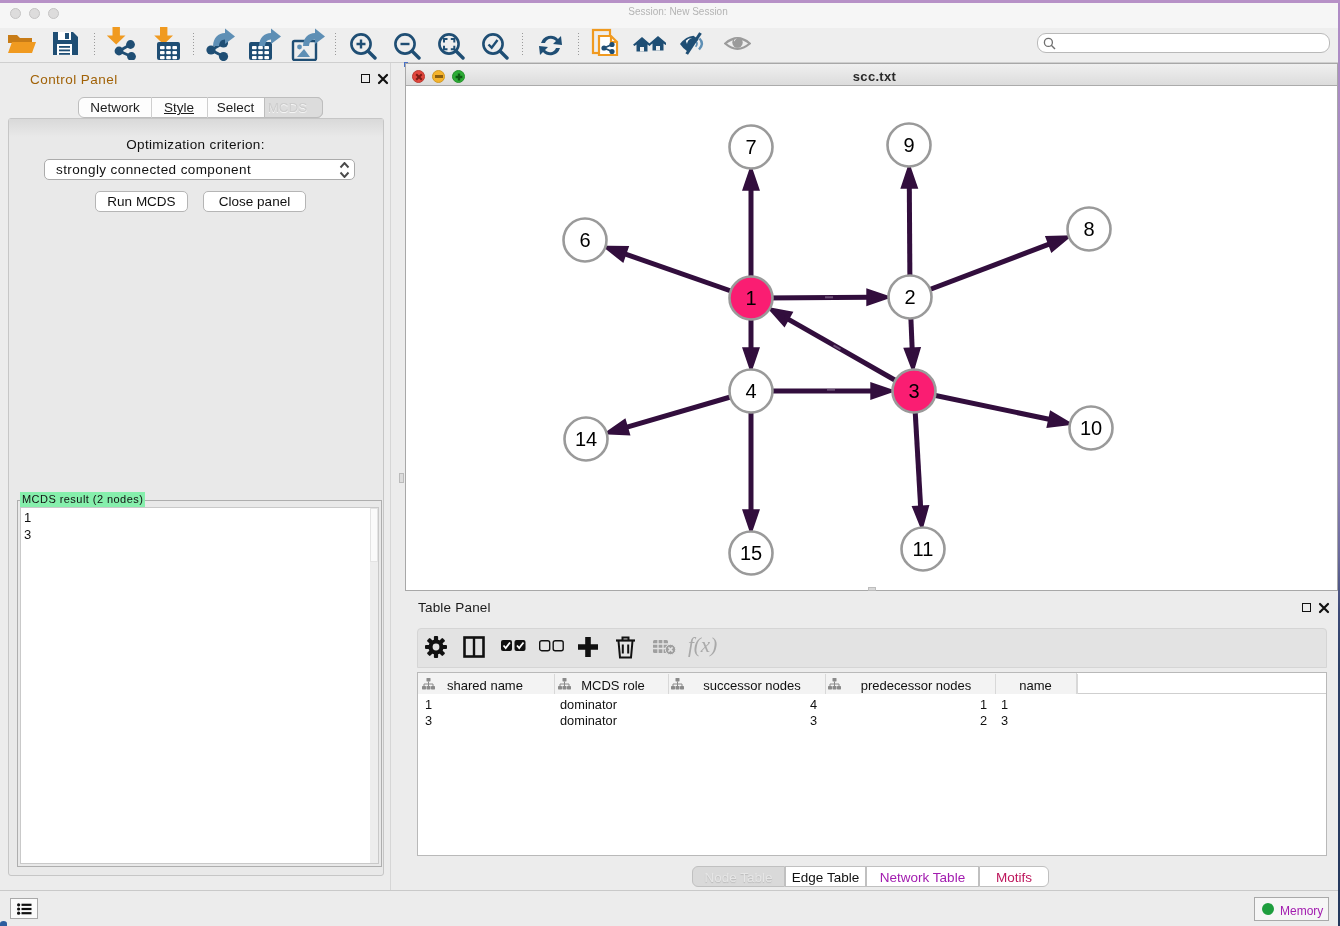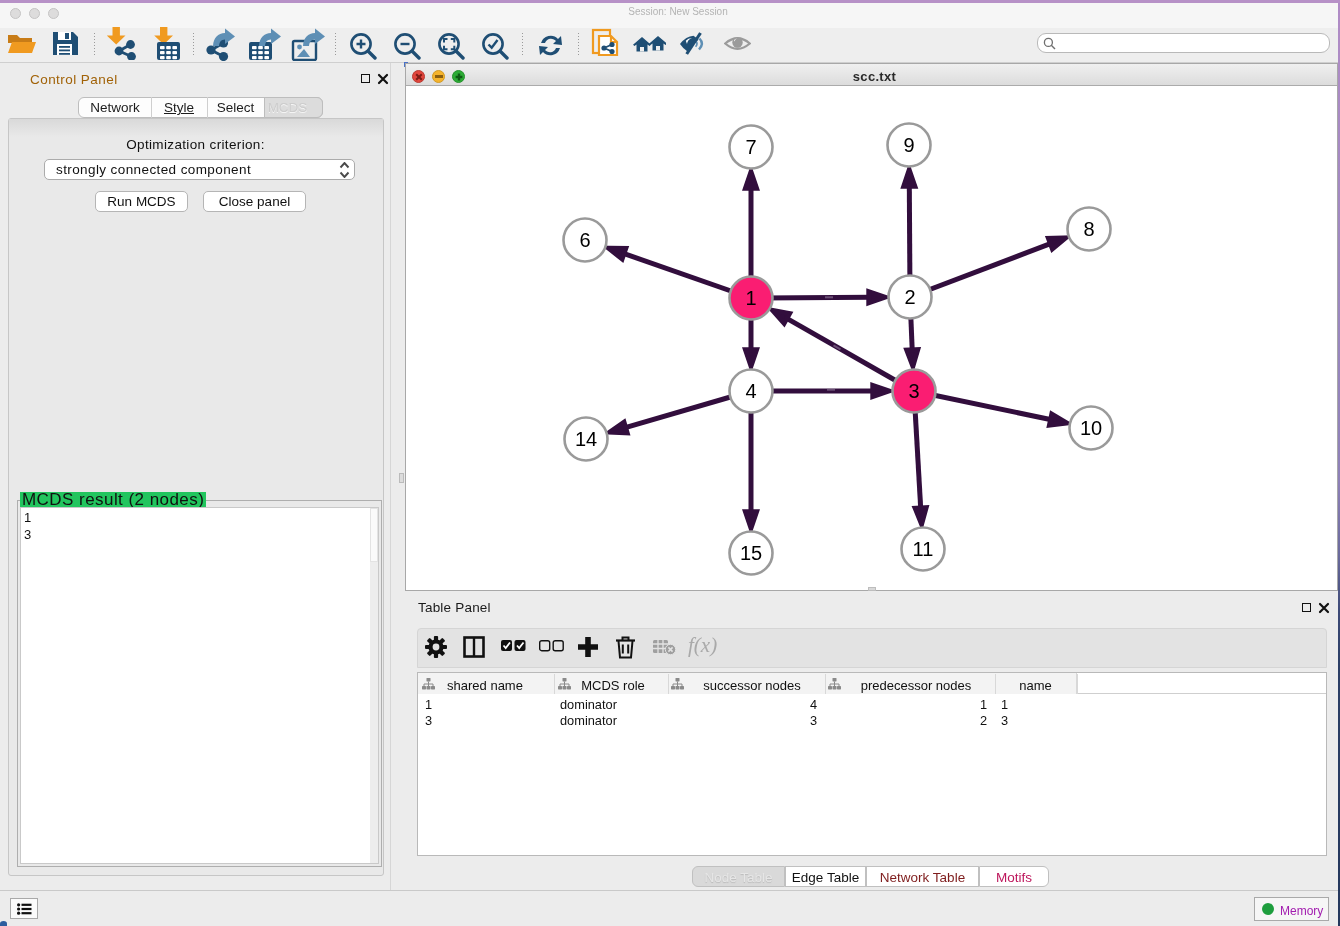--- a/index.html
+++ b/index.html
@@ -192,21 +192,21 @@
 <div class="abs" style="left:0px;top:137px;width:391px;text-align:center;font-size:13.5px;letter-spacing:0.35px;color:#111;">Optimization criterion:</div>
 <div class="abs" style="left:44px;top:159px;width:311px;height:21px;background:#fff;border:1px solid #ababab;border-radius:5px;"></div>
 <div class="abs" style="left:56px;top:162px;font-size:13.5px;letter-spacing:0.4px;color:#111;">strongly connected component</div>
 <svg class="abs" style="left:339px;top:162px" width="11" height="16" viewBox="0 0 11 16">
     <path d="M1.5 5.5 L5.5 1 L9.5 5.5 M1.5 10.5 L5.5 15 L9.5 10.5" stroke="#4a4a4a" stroke-width="1.9" fill="none"></path>
   </svg>
 <div class="abs" style="left:95px;top:191px;width:93px;height:21px;background:#fff;border:1px solid #b5b5b5;border-radius:5px;text-align:center;font-size:13.5px;color:#111;line-height:20px;">Run MCDS</div>
 <div class="abs" style="left:203px;top:191px;width:103px;height:21px;background:#fff;border:1px solid #b5b5b5;border-radius:5px;text-align:center;font-size:13.5px;color:#111;line-height:20px;">Close panel</div>
 
 <div class="abs" style="left:17px;top:500px;width:365px;height:367px;border:1px solid #aeaeae;"></div>
-<div class="abs" style="left:20px;top:492px;background:#22c55e;padding:0 2px;font-size:17px;letter-spacing:0.45px;line-height:15px;color:#111;">MCDS result (2 nodes)</div>
+<div class="abs" style="left:20px;top:492px;background:#86efac;padding:0 2px;font-size:11px;letter-spacing:0.45px;line-height:15px;color:#111;">MCDS result (2 nodes)</div>
 <div class="abs" style="left:20px;top:507px;width:359px;height:357px;background:#fff;border:1px solid #c9c9c9;"></div>
 <div class="abs" style="left:370px;top:508px;width:8px;height:355px;background:#ededed;"></div>
 <div class="abs" style="left:370px;top:508px;width:8px;height:54px;background:#fafafa;border:1px solid #e3e3e3;"></div>
 <div class="abs" style="left:24px;top:509px;font-size:13px;color:#111;line-height:17px;">1<br>3</div>
 
 <div class="abs" style="left:404px;top:62px;width:4px;height:5px;background:#4a72c8;"></div>
 <div class="abs" style="left:405px;top:63px;width:933px;height:528px;background:#fff;border:1px solid #a8a8a8;"></div>
 <div class="abs" style="left:406px;top:64px;width:931px;height:22px;background:linear-gradient(#f0f0f0,#dcdcdc);border-bottom:1px solid #ababab;"></div>
 <div class="abs" style="left:412px;top:70px;width:13px;height:13px;border-radius:50%;background:#e2463d;border:1px solid #b83a32;"></div>
 <svg class="abs" style="left:414.5px;top:72.5px" width="8" height="8" viewBox="0 0 8 8">
@@ -399,21 +399,21 @@
 <div class="abs" style="left:560px;top:712.5px;font-size:12.8px;color:#111;">dominator</div>
 <div class="abs" style="left:700px;top:712.5px;width:117px;text-align:right;font-size:12.8px;color:#111;">3</div>
 <div class="abs" style="left:870px;top:712.5px;width:117px;text-align:right;font-size:12.8px;color:#111;">2</div>
 <div class="abs" style="left:1001px;top:712.5px;font-size:12.8px;color:#111;">3</div>
 
 <div class="abs" style="left:692px;top:866px;width:93px;height:21px;background:#d9d9d9;border:1px solid #c0c0c0;border-radius:6px 0 0 6px;"></div>
 <div class="abs" style="left:692px;top:870px;width:93px;text-align:center;font-size:13.5px;color:#e6e6e6;text-shadow:0 1px 1px #b9b9b9;">Node Table</div>
 <div class="abs" style="left:785px;top:866px;width:81px;height:21px;background:#fff;border:1px solid #c0c0c0;"></div>
 <div class="abs" style="left:785px;top:870px;width:81px;text-align:center;font-size:13.5px;color:#111;">Edge Table</div>
 <div class="abs" style="left:866px;top:866px;width:113px;height:21px;background:#fff;border:1px solid #c0c0c0;"></div>
-<div class="abs" style="left:866px;top:870px;width:113px;text-align:center;font-size:13.5px;color:#7f1d1d;">Network Table</div>
+<div class="abs" style="left:866px;top:870px;width:113px;text-align:center;font-size:13.5px;color:#a21caf;">Network Table</div>
 <div class="abs" style="left:979px;top:866px;width:70px;height:21px;background:#fff;border:1px solid #c0c0c0;border-radius:0 6px 6px 0;"></div>
 <div class="abs" style="left:979px;top:870px;width:70px;text-align:center;font-size:13.5px;color:#be185d;">Motifs</div>
 
 <div class="abs" style="left:0;top:890px;width:1338px;height:36px;background:#ececec;border-top:1px solid #c9c9c9;"></div>
 <div class="abs" style="left:10px;top:898px;width:28px;height:21px;background:#fbfbfb;border:1px solid #a9a9a9;"></div>
 <svg class="abs" style="left:17px;top:903px" width="15" height="12" viewBox="0 0 15 12">
     <g fill="#111">
       <circle cx="1.6" cy="1.8" r="1.6"></circle>
       <circle cx="1.6" cy="6" r="1.6"></circle>
       <circle cx="1.6" cy="10.2" r="1.6"></circle>

